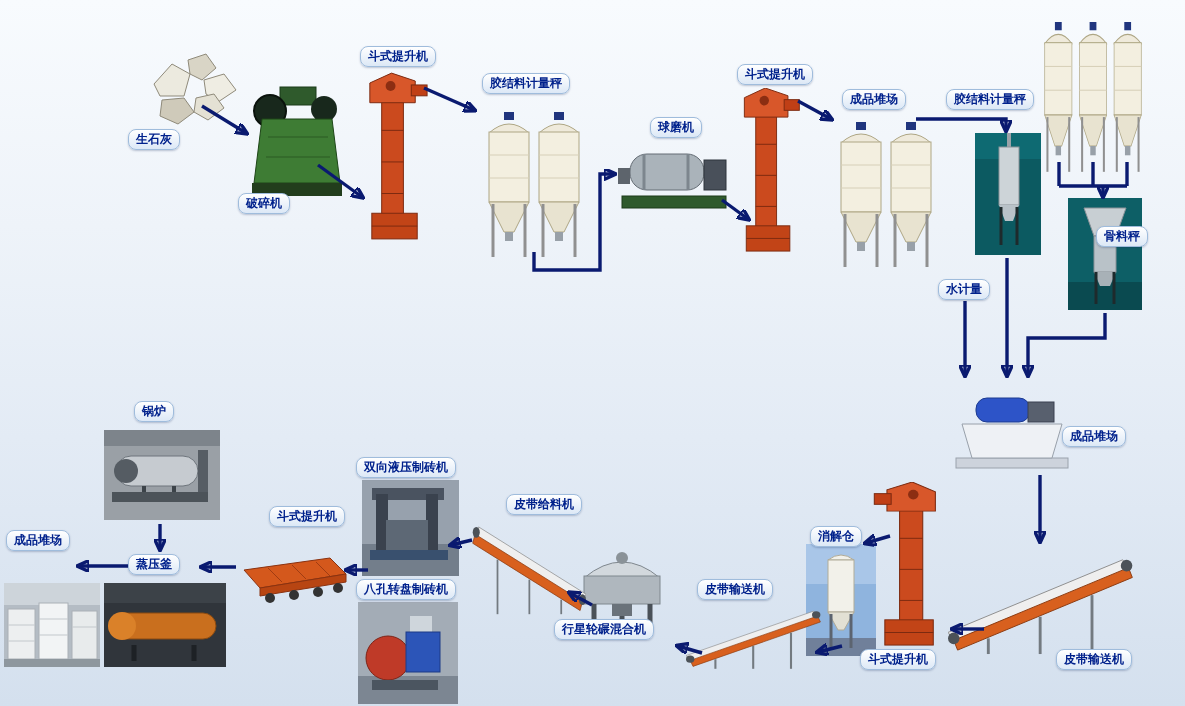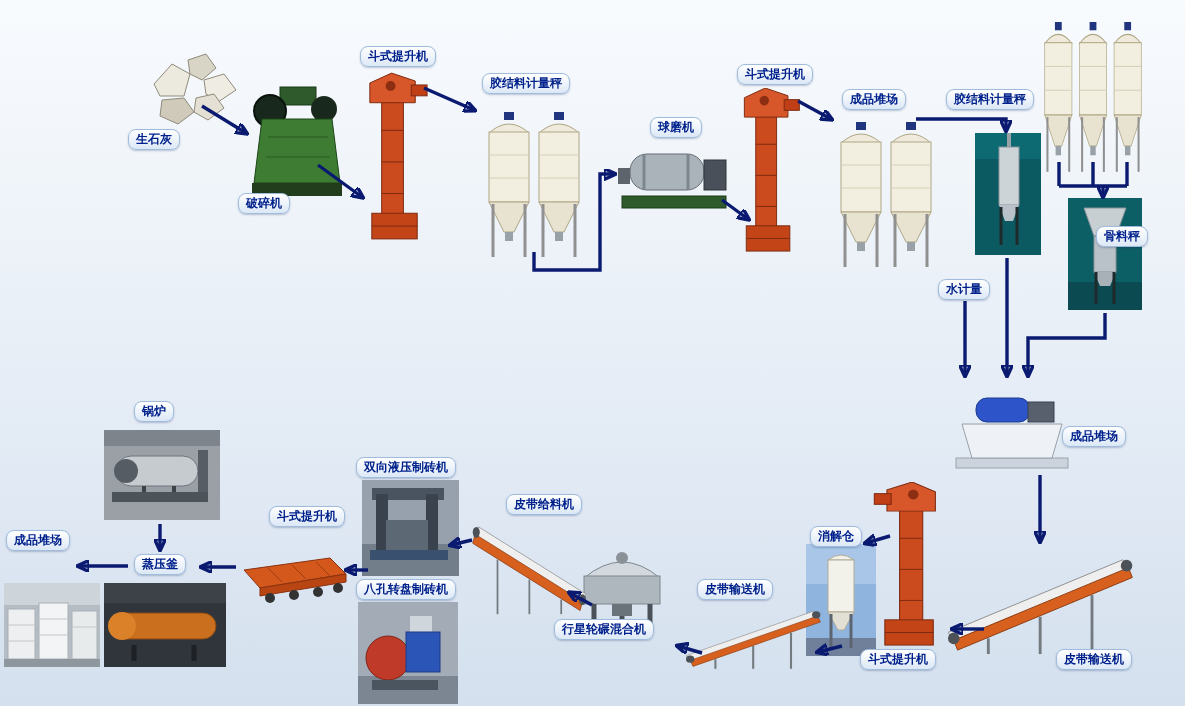--- a/index.html
+++ b/index.html
@@ -329,17 +329,17 @@
   <div class="lbl" style="left:1062px;top:426px">成品堆场</div>
   <div class="lbl" style="left:1056px;top:649px">皮带输送机</div>
   <div class="lbl" style="left:860px;top:649px">斗式提升机</div>
   <div class="lbl" style="left:810px;top:526px">消解仓</div>
   <div class="lbl" style="left:697px;top:579px">皮带输送机</div>
   <div class="lbl" style="left:554px;top:619px">行星轮碾混合机</div>
   <div class="lbl" style="left:506px;top:494px">皮带给料机</div>
   <div class="lbl" style="left:356px;top:457px">双向液压制砖机</div>
   <div class="lbl" style="left:356px;top:579px">八孔转盘制砖机</div>
   <div class="lbl" style="left:269px;top:506px">斗式提升机</div>
-  <div class="lbl" style="left:134px;top:554px">蒸压釜</div>
+  <div class="lbl" style="left:128px;top:554px">蒸压釜</div>
   <div class="lbl" style="left:6px;top:530px">成品堆场</div>
   <div class="lbl" style="left:134px;top:401px">锅炉</div>
 
 </div>
 
 </body></html>

